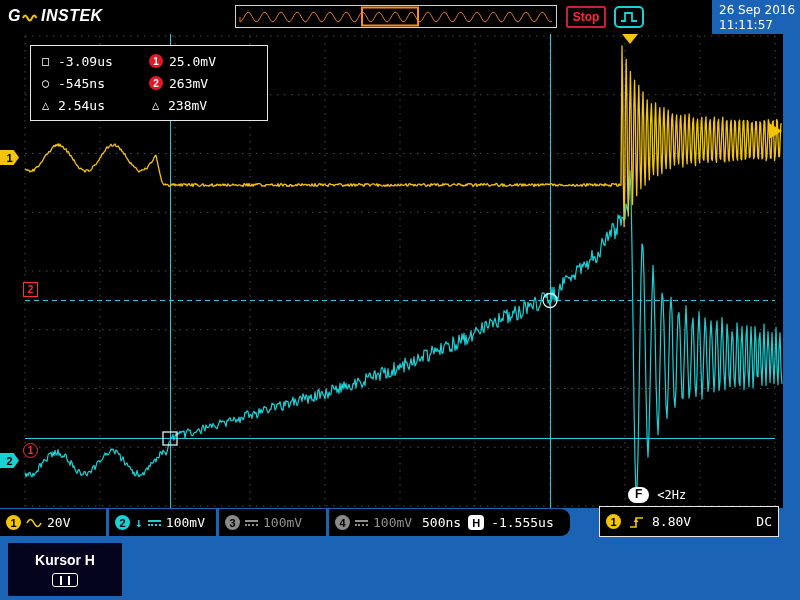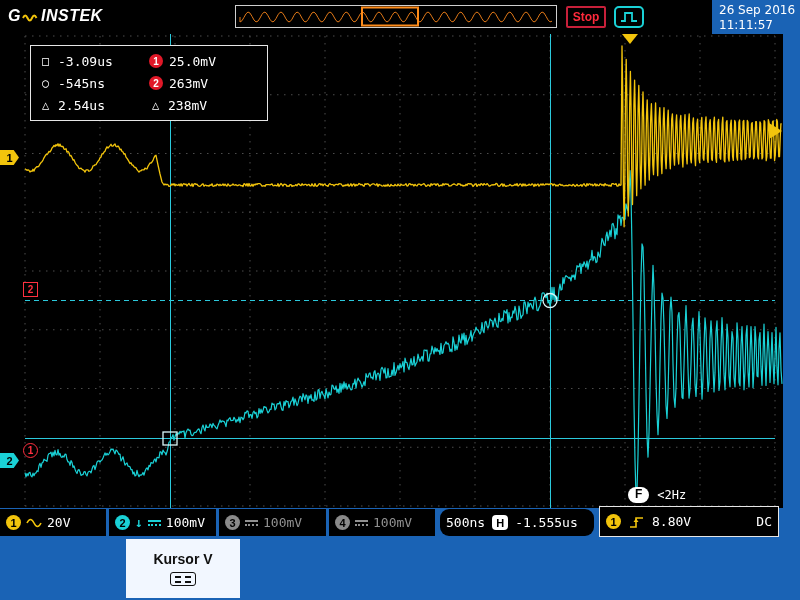--- a/index.html
+++ b/index.html
@@ -47,21 +47,21 @@
   .fbadge{background:#fff;color:#000;border-radius:8px;padding:0 7px;height:16px;line-height:16px;
           font:bold 12px "Liberation Sans",sans-serif}
 
   
   .sblk{position:absolute;top:509px;height:27px;background:#000;display:flex;align-items:center;gap:5px;
         padding:0 6px;font:13px "DejaVu Sans Mono",monospace;color:#fff}
   #st-ch1{left:0;width:106px}
   #st-ch2{left:109px;width:107px}
   #st-ch3{left:219px;width:107px;color:#909090}
   #st-ch4{left:329px;width:106px;color:#909090}
-  #st-tb{left:440px;width:154px;border-radius:9px;gap:7px}
+  #st-tb{left:416px;width:154px;border-radius:9px;gap:7px}
   #st-trig{left:599px;top:506px;height:31px;width:180px;border:1px solid #e6e6e6;gap:7px}
   .circ{width:15px;height:15px;border-radius:50%;color:#000;flex:none;
         font:bold 11px "Liberation Sans",sans-serif;display:inline-flex;align-items:center;justify-content:center}
   .c-y{background:#f2c40c}.c-c{background:#1ad1d6}.c-g{background:#8a8a8a}
   .dc{display:inline-flex;flex-direction:column;gap:2px;width:13px}
   .dc i{display:block;height:0;border-top:2px solid currentColor}
   .dc i+i{border-top:2px dotted currentColor}
   .cy{color:#1ad1d6;font-weight:bold}
   .hbadge{background:#fff;color:#000;border-radius:4px;width:16px;height:15px;flex:none;
           font:bold 11px "Liberation Sans",sans-serif;display:inline-flex;align-items:center;justify-content:center}
@@ -230,20 +230,20 @@
   <span class="circ c-y">1</span>
   <svg width="17" height="16" viewBox="0 0 17 16">
     <path d="M2,13 h6 v-9 h7" fill="none" stroke="#f2c40c" stroke-width="1.6"></path>
     <path d="M5.5,8 h5 l-2.5,-3.5 z" fill="#f2c40c"></path>
   </svg>
   <span>8.80V</span>
   <span style="margin-left:auto">DC</span>
 </div>
 
 <div id="menubar">
-  <div class="softkey" id="sk-v">
-    <span>Kursor V</span>
-    <span class="sk-icon vv">
+  <div class="softkey" id="sk-h">
+    <span>Kursor H</span>
+    <span class="sk-icon hh">
         <i></i>
         <i></i>
       </span>
   </div>
 </div>
 
 </body></html>

